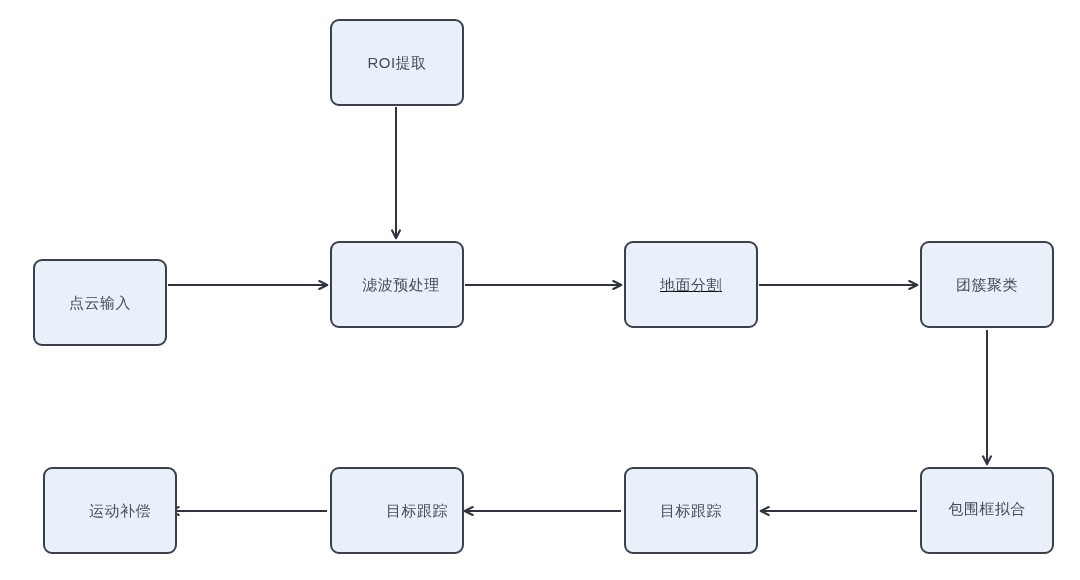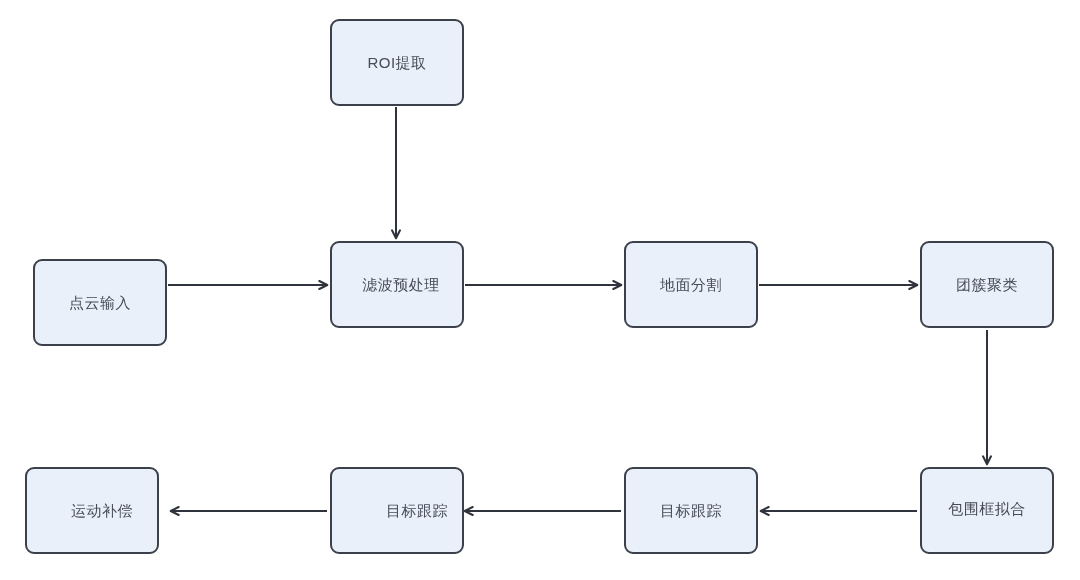--- a/index.html
+++ b/index.html
@@ -44,23 +44,23 @@
     color: #454b57;
     letter-spacing: 0.5px;
     text-align: center;
     white-space: nowrap;
     font-weight: 400;
   }
   
   .n-roi      { left: 330px; top: 19px;  }
   .n-cloud    { left: 33px;  top: 241px; margin-top: 18px; }
   .n-filter   { left: 330px; top: 241px; padding-left: 8px; }
-  .n-ground   { left: 624px; top: 241px; }
+  .n-ground   { left: 624px; top: 241px; text-decoration: underline; }
   .n-cluster  { left: 920px; top: 241px; }
-  .n-motion   { left: 25px;  top: 467px; padding-left: 20px; }
+  .n-motion   { left: 43px;  top: 467px; padding-left: 20px; }
   .n-track    { left: 330px; top: 467px; padding-left: 40px; }
   .n-object   { left: 624px; top: 467px; }
   .n-bbox     { left: 920px; top: 467px; font-family: Liberation Mono, monospace; }
 </style>
 </head>
 <body>
 
 <div id="canvas">
 
   <svg id="edge-layer" viewBox="0 0 1080 580" xmlns="http://www.w3.org/2000/svg">

